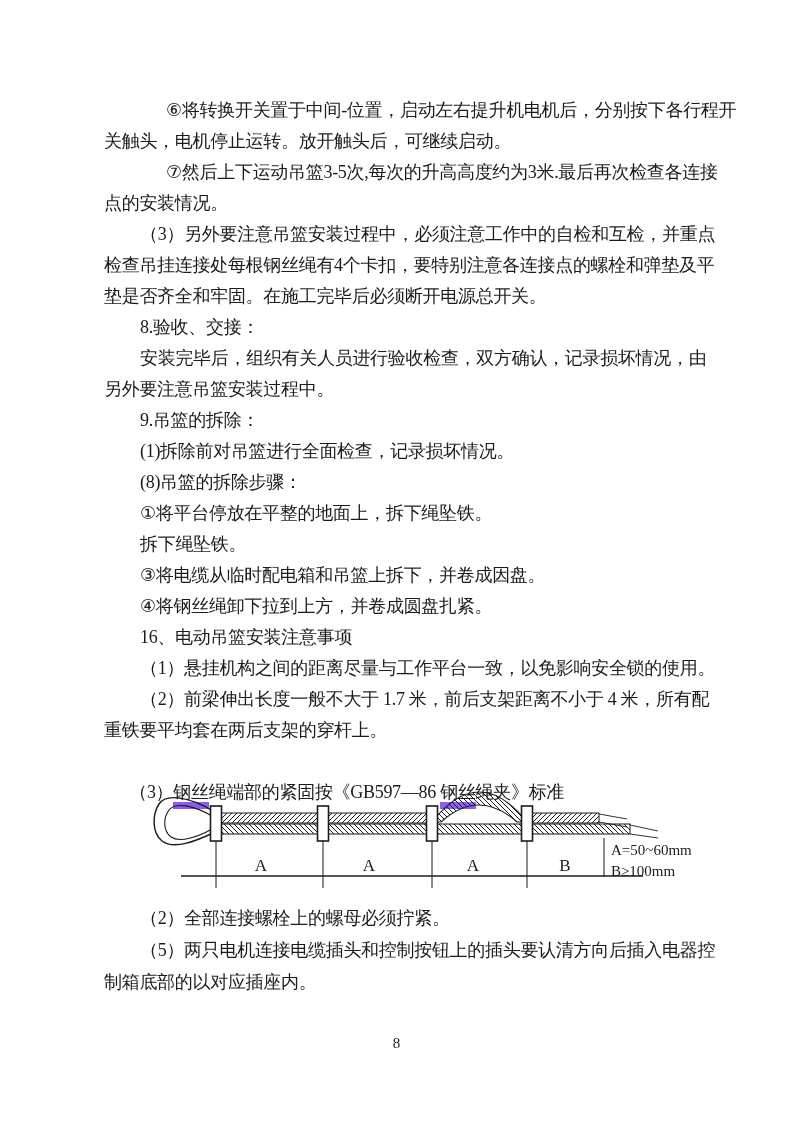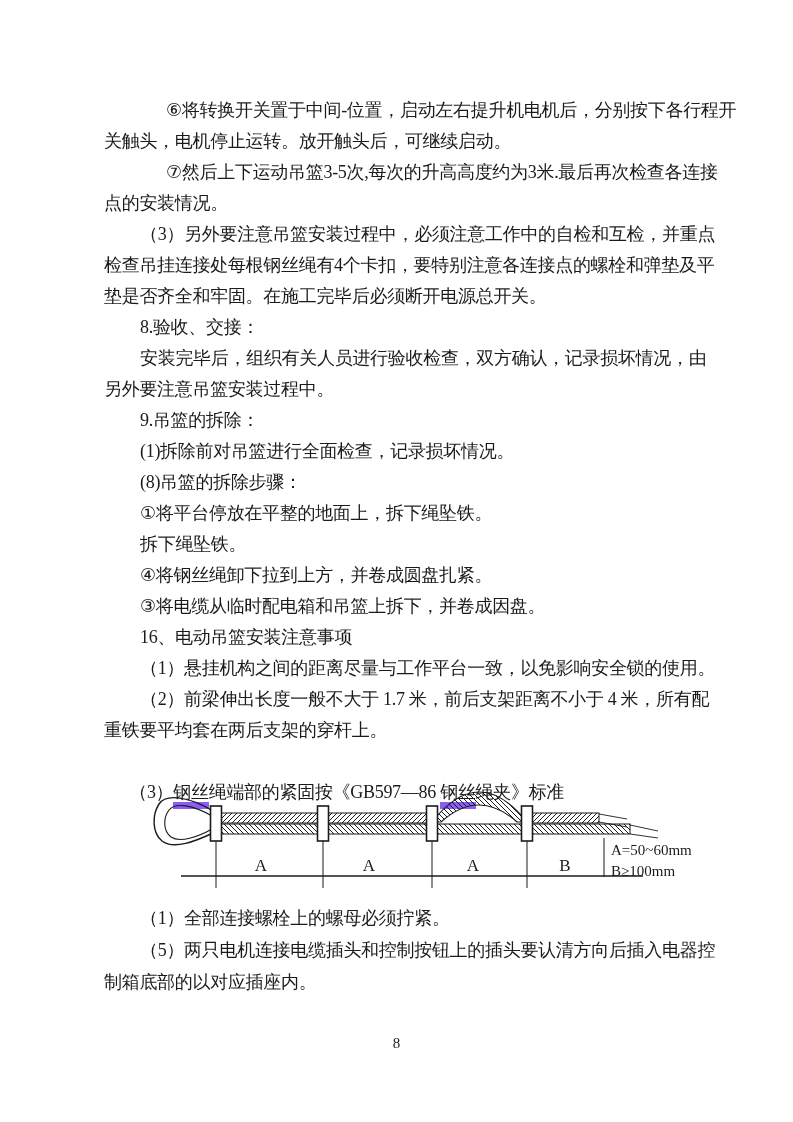--- a/index.html
+++ b/index.html
@@ -51,22 +51,22 @@
     <div class="ln">检查吊挂连接处每根钢丝绳有4个卡扣，要特别注意各连接点的螺栓和弹垫及平</div>
     <div class="ln">垫是否齐全和牢固。在施工完毕后必须断开电源总开关。</div>
     <div class="ln ind">8.验收、交接：</div>
     <div class="ln ind">安装完毕后，组织有关人员进行验收检查，双方确认，记录损坏情况，由</div>
     <div class="ln">另外要注意吊篮安装过程中。</div>
     <div class="ln ind">9.吊篮的拆除：</div>
     <div class="ln ind">(1)拆除前对吊篮进行全面检查，记录损坏情况。</div>
     <div class="ln ind">(8)吊篮的拆除步骤：</div>
     <div class="ln ind">①将平台停放在平整的地面上，拆下绳坠铁。</div>
     <div class="ln ind">拆下绳坠铁。</div>
+    <div class="ln ind">③将电缆从临时配电箱和吊篮上拆下，并卷成因盘。</div>
     <div class="ln ind">④将钢丝绳卸下拉到上方，并卷成圆盘扎紧。</div>
-    <div class="ln ind">③将电缆从临时配电箱和吊篮上拆下，并卷成因盘。</div>
     <div class="ln ind">16、电动吊篮安装注意事项</div>
     <div class="ln ind">（1）悬挂机构之间的距离尽量与工作平台一致，以免影响安全锁的使用。</div>
     <div class="ln ind">（2）前梁伸出长度一般不大于 1.7 米，前后支架距离不小于 4 米，所有配</div>
     <div class="ln">重铁要平均套在两后支架的穿杆上。</div>
     <div class="ln ind">
       <span>（3）</span><span class="u">钢丝</span><span>绳端部的紧固按《GB597—86 </span><span class="u">钢丝</span><span>绳夹》标准</span>
     </div>
   </div>
 
   <svg style="position:absolute; left:140px; top:775px;" width="575" height="120" viewBox="140 775 575 120" xmlns="http://www.w3.org/2000/svg">
@@ -112,20 +112,20 @@
     <text x="261" y="871" font-size="17" text-anchor="middle">A</text>
     <text x="369" y="871" font-size="17" text-anchor="middle">A</text>
     <text x="473" y="871" font-size="17" text-anchor="middle">A</text>
     <text x="565" y="871" font-size="17" text-anchor="middle">B</text>
 
     <text x="611" y="855" font-size="15">A=50~60mm</text>
     <text x="611" y="876" font-size="15">B≥100mm</text>
   </svg>
 
   <div class="textblock" id="block2">
-    <div class="ln ind">（1）全部连接螺栓上的螺母必须拧紧。</div>
+    <div class="ln ind">（2）全部连接螺栓上的螺母必须拧紧。</div>
     <div class="ln ind">（5）两只电机连接电缆插头和控制按钮上的插头要认清方向后插入电器控</div>
     <div class="ln">制箱底部的以对应插座内。</div>
   </div>
 
   <div class="pagenum">8</div>
 
 </div>
 
 </body></html>

